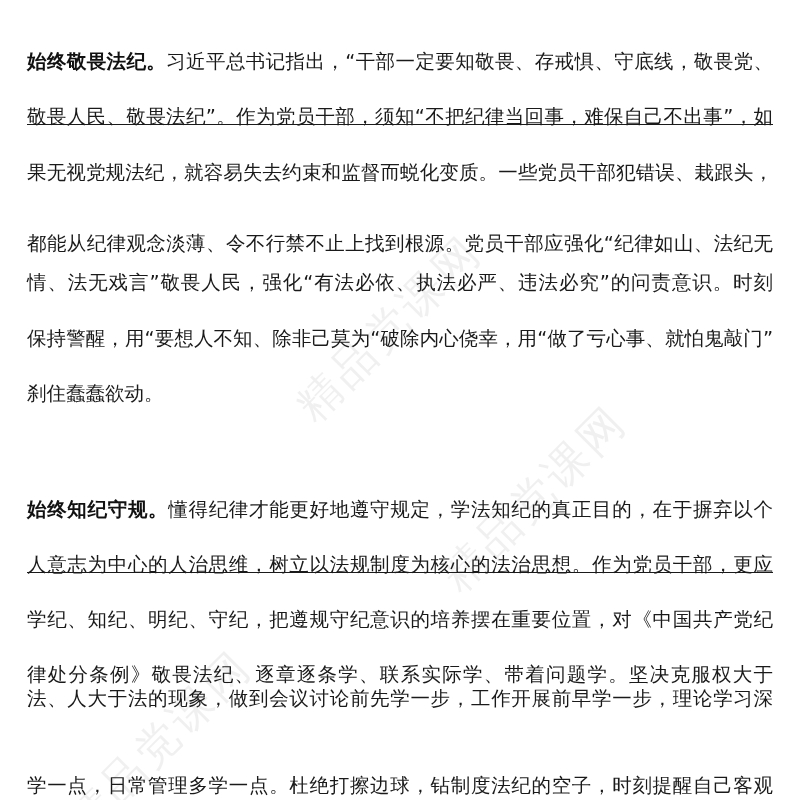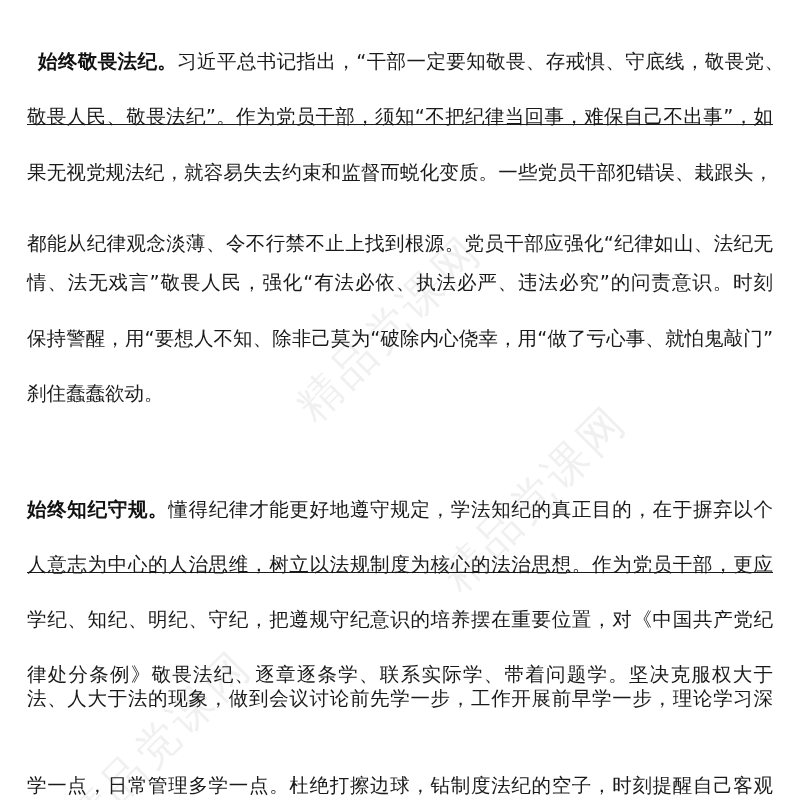--- a/index.html
+++ b/index.html
@@ -49,21 +49,21 @@
 </head>
 <body>
 
 <div class="page">
 
   <div class="watermark" style="left:325px; top:375px;">精品党课网</div>
   <div class="watermark" style="left:470px; top:545px;">精品党课网</div>
   <div class="watermark" style="left:95px; top:790px;">精品党课网</div>
 
   <div>
-    <div class="line" style="top:49px;margin-left:11px;"><span class="bold">始终敬畏法纪。</span><span>习近平总书记指出，“干部一定要知敬畏、存戒惧、守底线，敬畏党、</span></div>
+    <div class="line" style="top:49px;"><span class="bold">始终敬畏法纪。</span><span>习近平总书记指出，“干部一定要知敬畏、存戒惧、守底线，敬畏党、</span></div>
     <div class="line" style="top:104px;text-decoration:underline;">敬畏人民、敬畏法纪”。作为党员干部，须知“不把纪律当回事，难保自己不出事”，如</div>
     <div class="line" style="top:160px;">果无视党规法纪，就容易失去约束和监督而蜕化变质。一些党员干部犯错误、栽跟头，</div>
     <div class="line" style="top:215px;margin-top:16px;">都能从纪律观念淡薄、令不行禁不止上找到根源。党员干部应强化“纪律如山、法纪无</div>
     <div class="line" style="top:270px;">情、法无戏言”敬畏人民，强化“有法必依、执法必严、违法必究”的问责意识。时刻</div>
     <div class="line" style="top:326px;">保持警醒，用“要想人不知、除非己莫为“破除内心侥幸，用“做了亏心事、就怕鬼敲门”</div>
     <div class="line last" style="top:381px;">刹住蠢蠢欲动。</div>
   </div>
 
   <div>
     <div class="line" style="top:497px;"><span class="bold">始终知纪守规。</span><span>懂得纪律才能更好地遵守规定，学法知纪的真正目的，在于摒弃以个</span></div>

